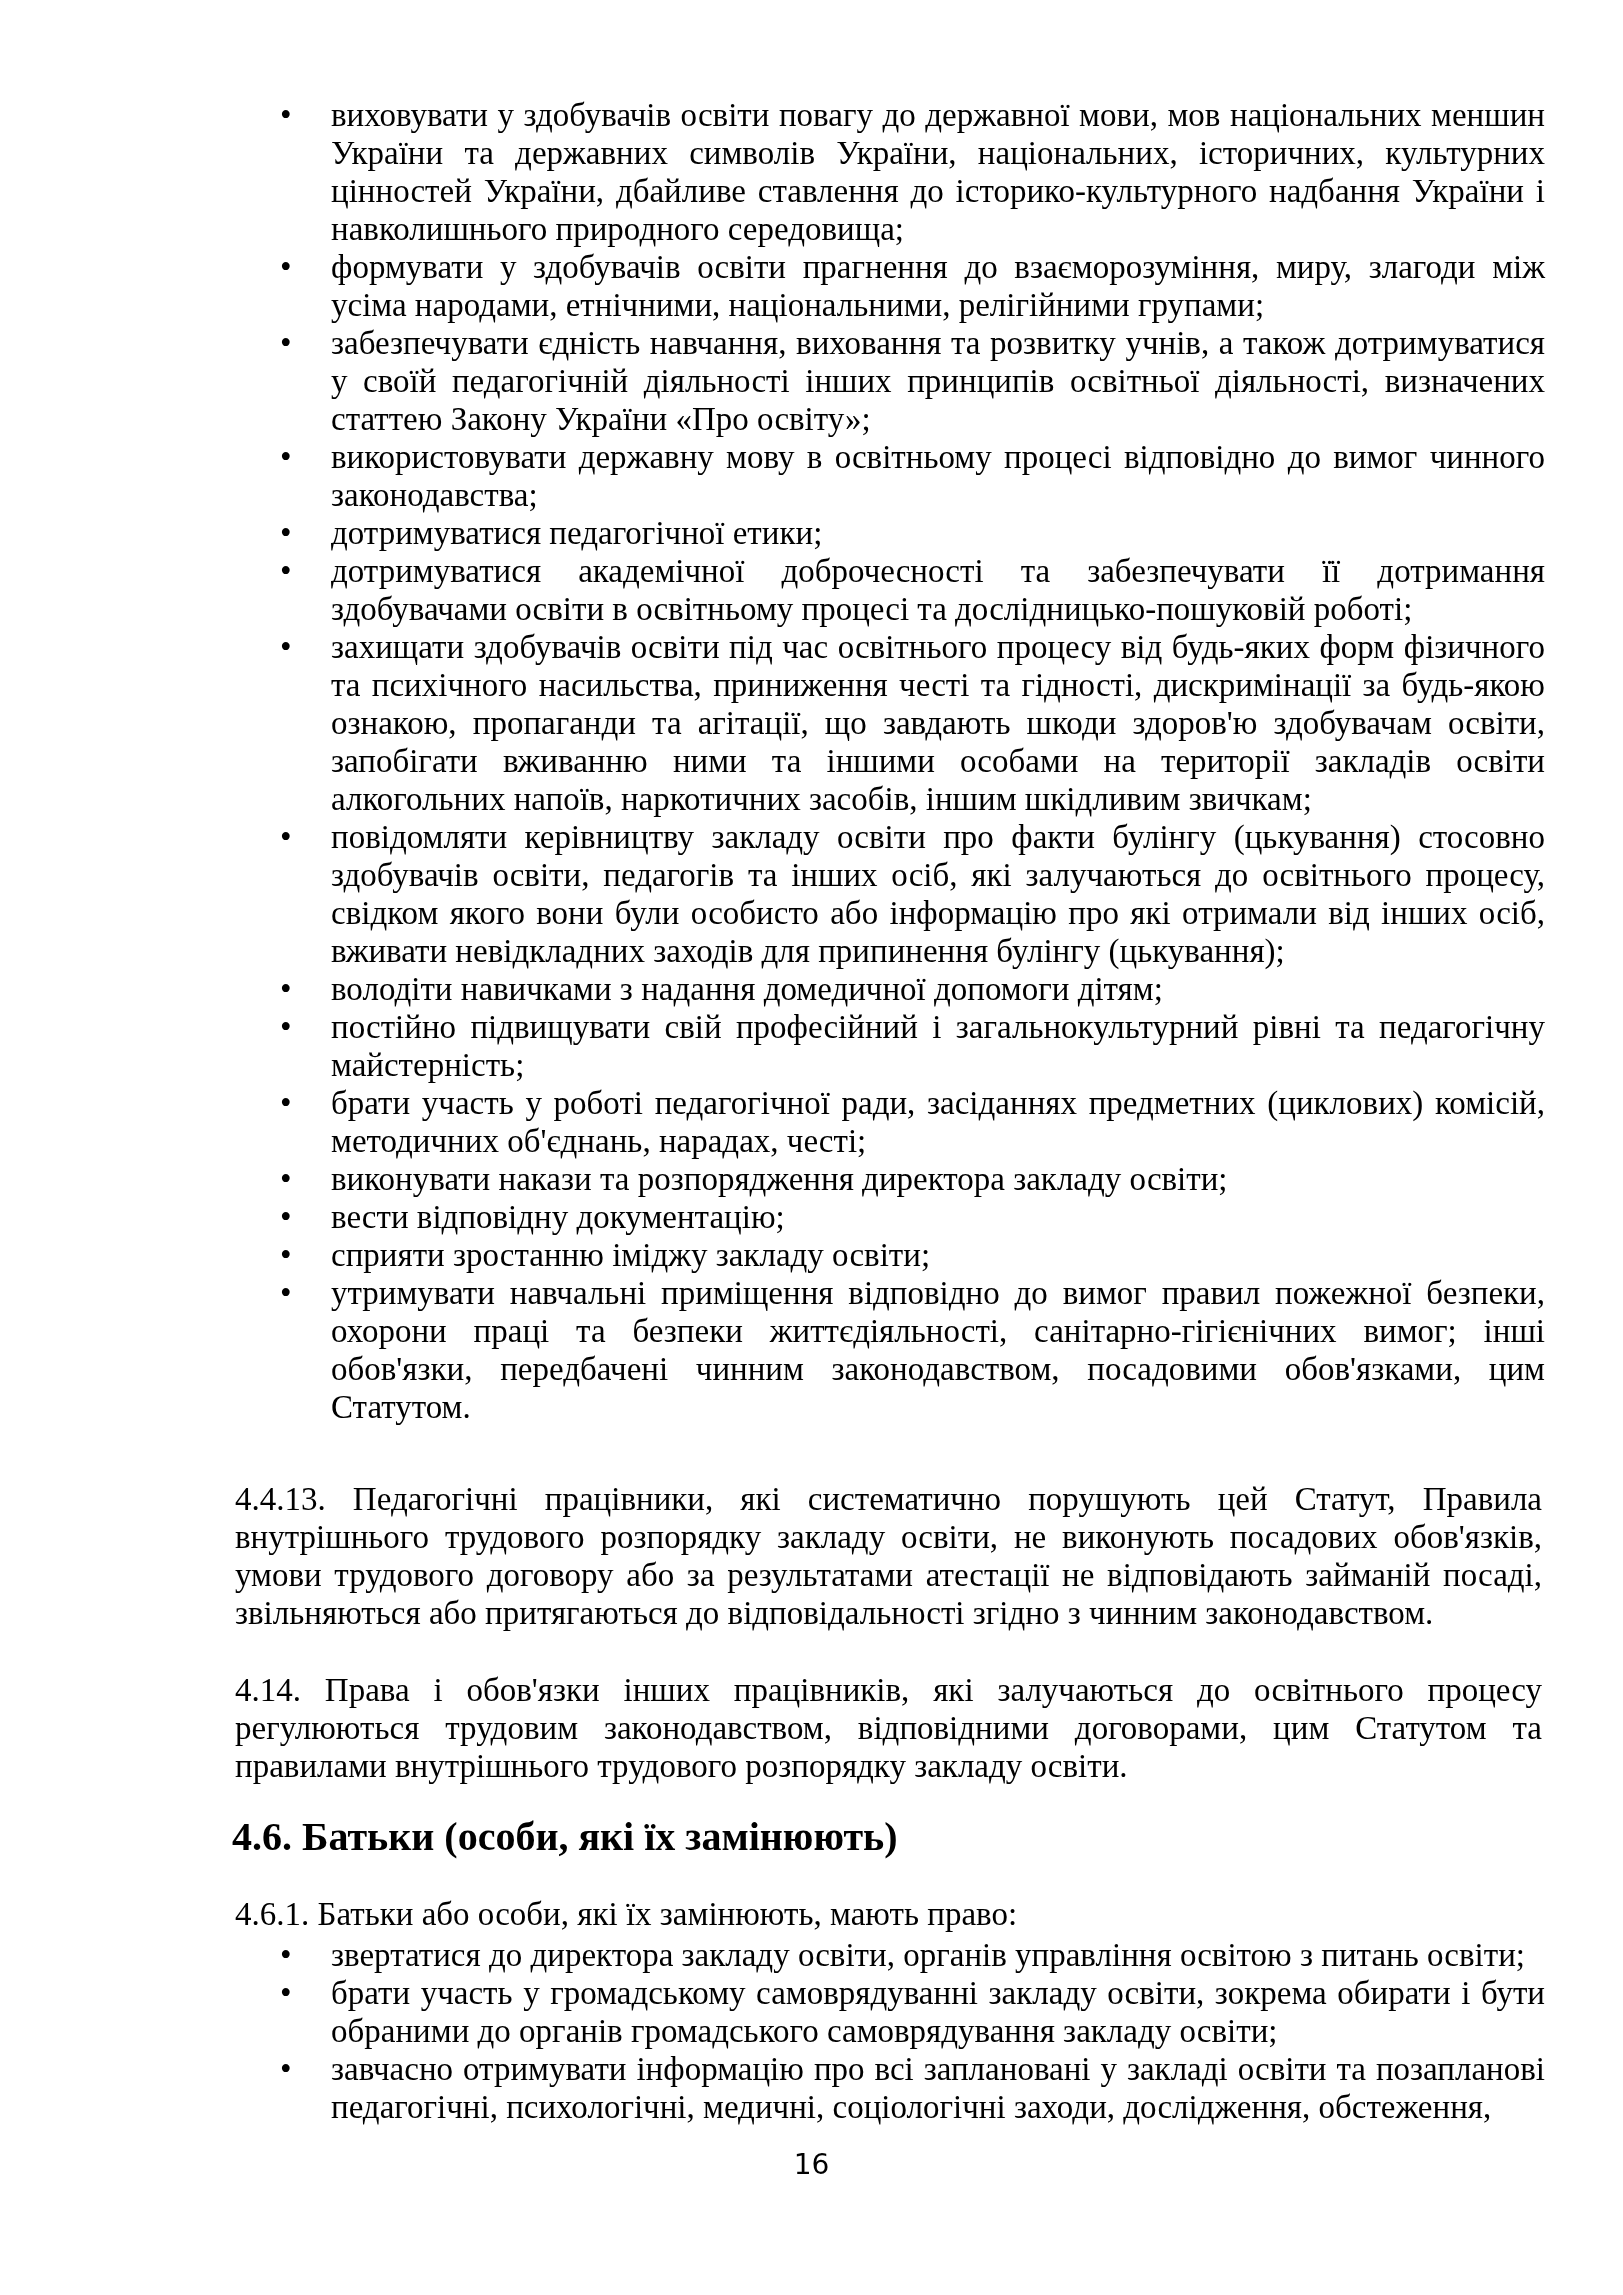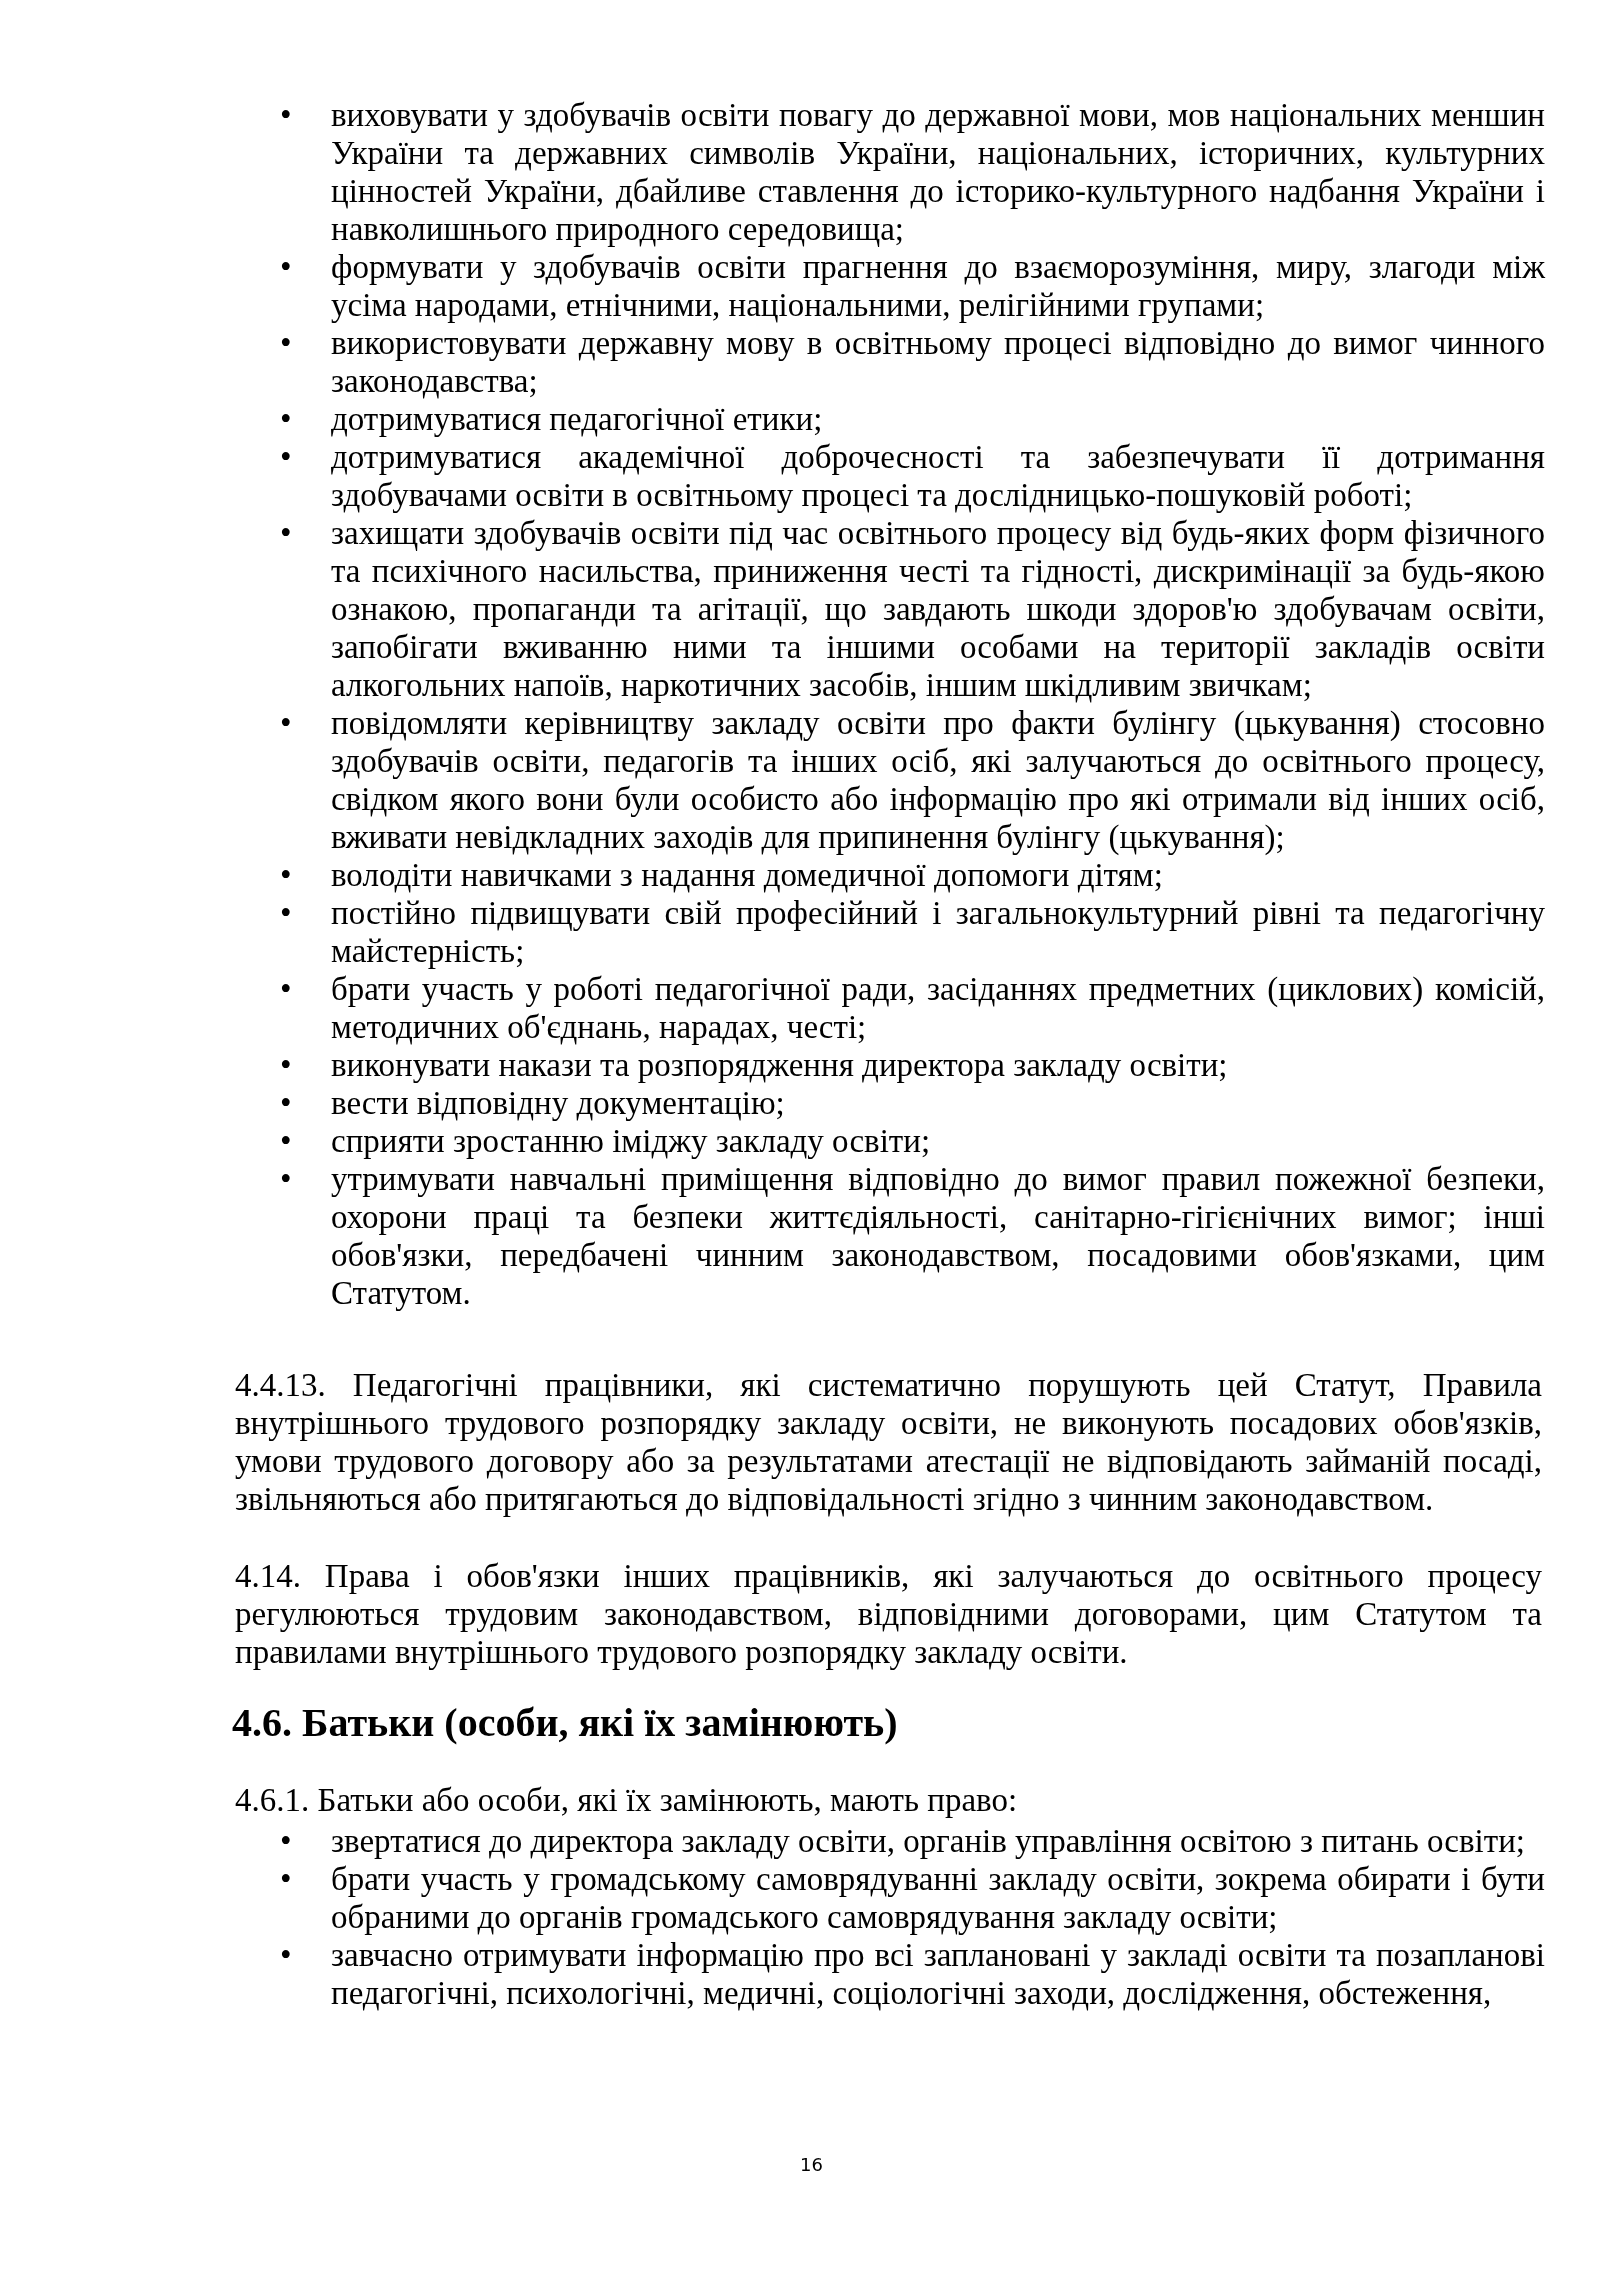--- a/index.html
+++ b/index.html
@@ -23,32 +23,33 @@
       font-family: "Liberation Serif", serif; font-size: 33px;
     }
     ul.bullets li .bullet::before { content: "\2022"; }
     p.para { margin: 3px; text-align: justify; text-align-last: left; }
     p.p4413 { margin-top: 54px; }
     p.p414 { margin-top: 39px; }
     h3.section { margin: 33px 0 0 0; font-size: 40px; font-weight: bold; line-height: 38px; }
     p.p461 { margin-top: 39px; }
     .page-number {
       position: absolute; left: 0; width: 1623px; top: 2148px; text-align: center;
-      font-family: "DejaVu Sans", "Liberation Sans", sans-serif; font-size: 18px; line-height: 33px;
+      font-family: "DejaVu Sans", "Liberation Sans", sans-serif; font-size: 28px; line-height: 33px;
     }
   </style>
 </head>
 <body>
 
 <div class="page">
   <div class="content">
 
     <ul class="bullets">
       <li><span class="bullet"></span><span>виховувати у здобувачів освіти повагу до державної мови, мов національних меншин України та державних символів України, національних, історичних, культурних цінностей України, дбайливе ставлення до історико-культурного надбання України і навколишнього природного середовища;</span></li>
       <li><span class="bullet"></span><span>формувати у здобувачів освіти прагнення до взаєморозуміння, миру, злагоди між усіма народами, етнічними, національними, релігійними групами;</span></li>
+      <li><span class="bullet"></span><span>забезпечувати єдність навчання, виховання та розвитку учнів, а також дотримуватися у своїй педагогічній діяльності інших принципів освітньої діяльності, визначених статтею Закону України «Про освіту»;</span></li>
       <li><span class="bullet"></span><span>використовувати державну мову в освітньому процесі відповідно до вимог чинного законодавства;</span></li>
       <li><span class="bullet"></span><span>дотримуватися педагогічної етики;</span></li>
       <li><span class="bullet"></span><span>дотримуватися академічної доброчесності та забезпечувати її дотримання здобувачами освіти в освітньому процесі та дослідницько-пошуковій роботі;</span></li>
       <li><span class="bullet"></span><span>захищати здобувачів освіти під час освітнього процесу від будь-яких форм фізичного та психічного насильства, приниження честі та гідності, дискримінації за будь-якою ознакою, пропаганди та агітації, що завдають шкоди здоров'ю здобувачам освіти, запобігати вживанню ними та іншими особами на території закладів освіти алкогольних напоїв, наркотичних засобів, іншим шкідливим звичкам;</span></li>
       <li><span class="bullet"></span><span>повідомляти керівництву закладу освіти про факти булінгу (цькування) стосовно здобувачів освіти, педагогів та інших осіб, які залучаються до освітнього процесу, свідком якого вони були особисто або інформацію про які отримали від інших осіб, вживати невідкладних заходів для припинення булінгу (цькування);</span></li>
       <li><span class="bullet"></span><span>володіти навичками з надання домедичної допомоги дітям;</span></li>
       <li><span class="bullet"></span><span>постійно підвищувати свій професійний і загальнокультурний рівні та педагогічну майстерність;</span></li>
       <li><span class="bullet"></span><span>брати участь у роботі педагогічної ради, засіданнях предметних (циклових) комісій, методичних об'єднань, нарадах, честі;</span></li>
       <li><span class="bullet"></span><span>виконувати накази та розпорядження директора закладу освіти;</span></li>
       <li><span class="bullet"></span><span>вести відповідну документацію;</span></li>

